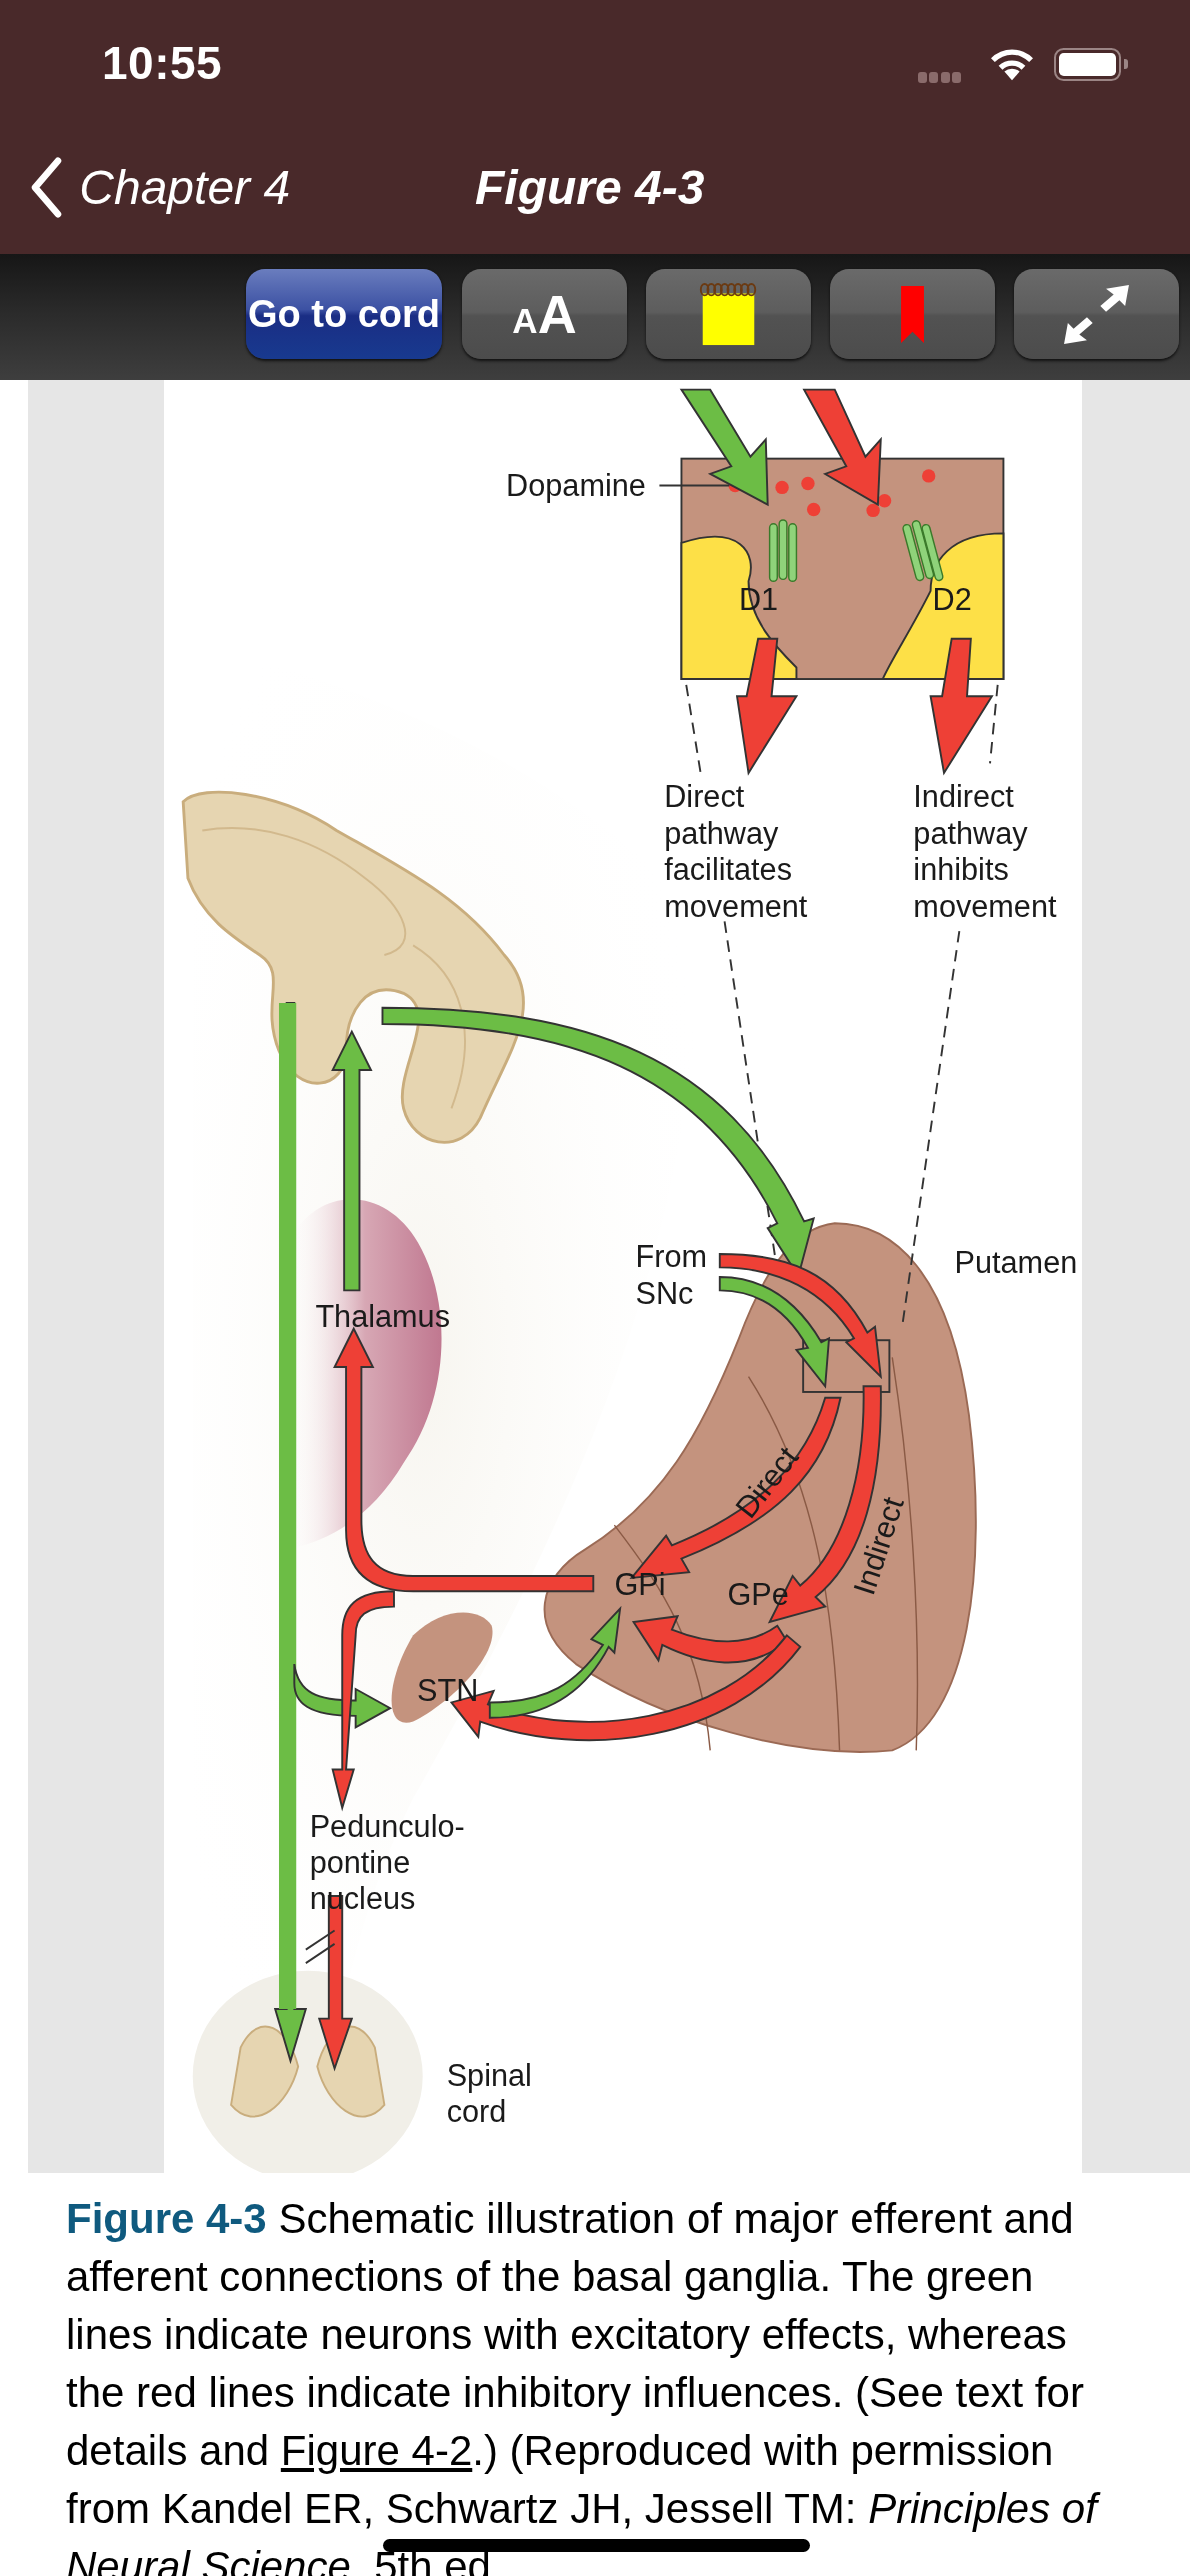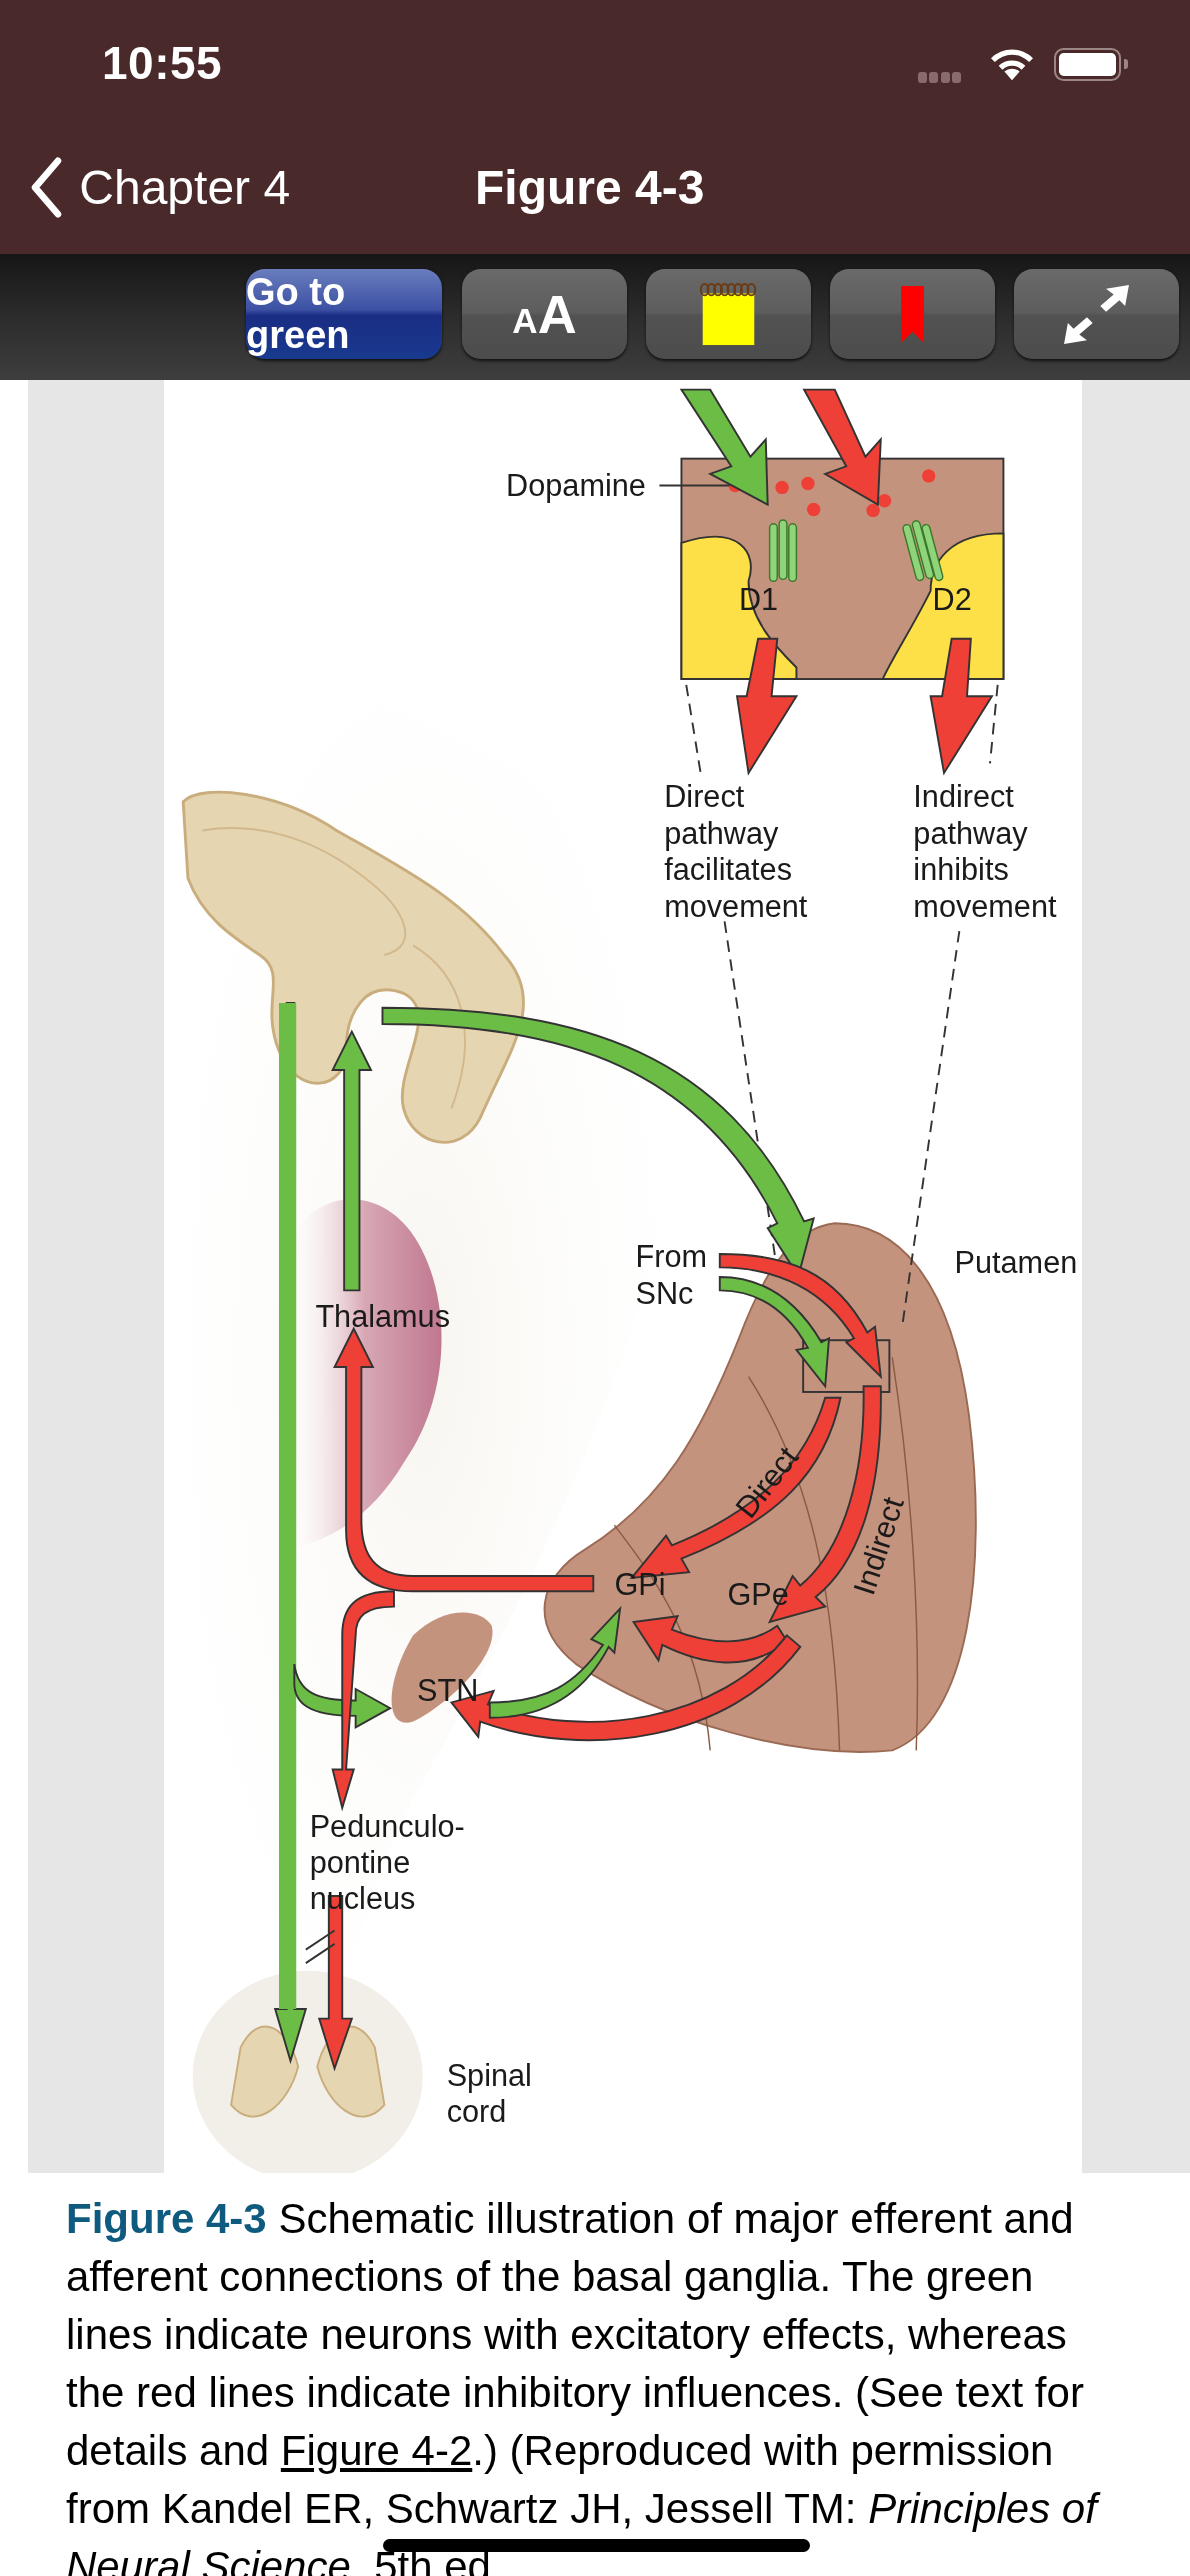--- a/index.html
+++ b/index.html
@@ -5,21 +5,21 @@
   html,body{margin:0;padding:0;}
   body{width:1190px;height:2576px;overflow:hidden;background:#ffffff;position:relative;font-family:"Liberation Sans",sans-serif;}
   .statusbar{position:absolute;left:0;top:0;width:1190px;height:125px;background:#49292a;}
   .time{position:absolute;left:102px;top:36px;color:#fff;font-size:46px;font-weight:600;letter-spacing:0.5px;font-family:"Liberation Sans",sans-serif;}
   .signal{position:absolute;left:918px;top:69px;width:58px;height:13.4px;}
   .signal span{display:inline-block;width:8.6px;height:11.5px;background:#8a6b6b;border-radius:2.9px;margin-right:2.9px;}
   .wifi{position:absolute;left:987px;top:42px;width:50px;height:42px;}
   .battery{position:absolute;left:1054px;top:48px;width:67px;height:33px;border:2.9px solid #9b8585;border-radius:9.6px;box-sizing:border-box;}
   .battery::before{content:"";position:absolute;left:2.9px;top:2.9px;right:2.9px;bottom:2.9px;background:#fff;border-radius:4.8px;}
   .battery::after{content:"";position:absolute;right:-8.6px;top:8.6px;width:3.8px;height:10.5px;background:#9b8585;border-radius:0 2.9px 2.9px 0;}
-  .navbar{position:absolute;left:0;top:125px;width:1190px;height:129px;background:#49292a;}
+  .navbar{position:absolute;left:0;top:125px;width:1190px;height:129px;background:#49292a;font-style:italic;}
   .back{position:absolute;left:29px;top:29px;height:67px;display:flex;align-items:center;color:#fff;cursor:pointer;}
   .back svg{width:35px;height:61px;margin-right:15.3px;}
   .back .lbl{font-size:48px;font-family:"Liberation Sans",sans-serif;}
   .navtitle{position:absolute;left:475px;top:35px;color:#fff;font-size:48px;font-weight:bold;font-family:"Liberation Sans",sans-serif;}
   .toolbar{position:absolute;left:0;top:254px;width:1190px;height:126px;background:linear-gradient(#161616 0%,#2a2a2a 45%,#3e3e3e 100%);}
   .tbtn{position:absolute;top:15.3px;height:90px;border-radius:19px;box-shadow:0 1.9px 2.9px rgba(0,0,0,0.7);display:flex;align-items:center;justify-content:center;cursor:pointer;}
   .tbtn.gray{background:linear-gradient(#6a6a6a 0%,#5d5d5d 48%,#525252 52%,#4c4c4c 100%);}
   .tbtn.blue{background:linear-gradient(#6a7dbe 0%,#3c51a3 45%,#1a2d84 52%,#183a8f 100%);}
   .tbtn .gotext{color:#fff;font-size:38px;font-weight:bold;font-family:"Liberation Sans",sans-serif;}
   .tbtn .aa{color:#fff;font-weight:bold;font-family:"Liberation Sans",sans-serif;}
@@ -54,21 +54,21 @@
     <svg viewBox="0 0 36 64">
         <path d="M30 4 L6 32 L30 60" stroke="#fff" stroke-width="7" fill="none" stroke-linecap="round" stroke-linejoin="round"></path>
       </svg>
     <span class="lbl">Chapter 4</span>
   </div>
   <div class="navtitle">Figure 4-3</div>
 </div>
 
 <div class="toolbar">
   <div class="tbtn blue" style="left:246px;width:196px;">
-    <span class="gotext">Go to green</span>
+    <span class="gotext">Go to cord</span>
   </div>
   <div class="tbtn gray" style="left:462px;width:165px;">
     <span class="aa"><span class="s">A</span><span class="b">A</span></span>
   </div>
   <div class="tbtn gray" style="left:646px;width:165px;">
     <svg width="63" height="65" viewBox="0 0 66 68">
       <rect x="6" y="12" width="54" height="54" fill="#ffff00"></rect>
       <g fill="none" stroke="#6b3a12" stroke-width="2">
         <ellipse cx="8" cy="8" rx="4" ry="6"></ellipse>
           <ellipse cx="15" cy="8" rx="4" ry="6"></ellipse>

